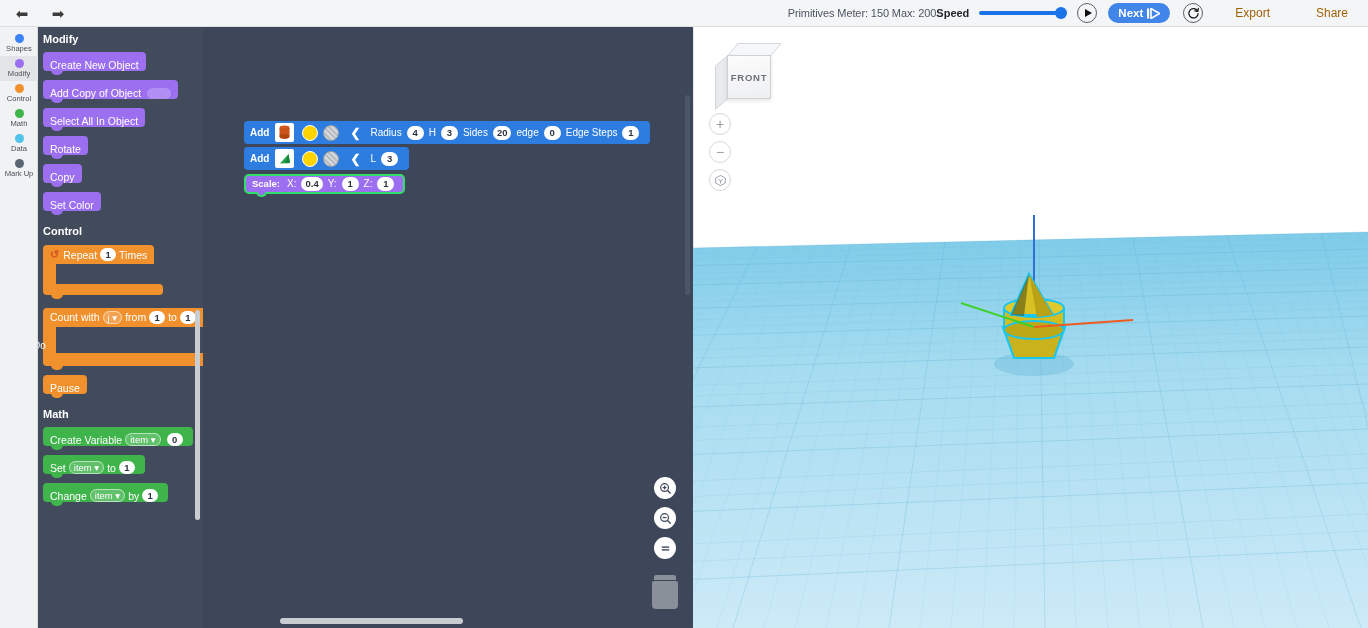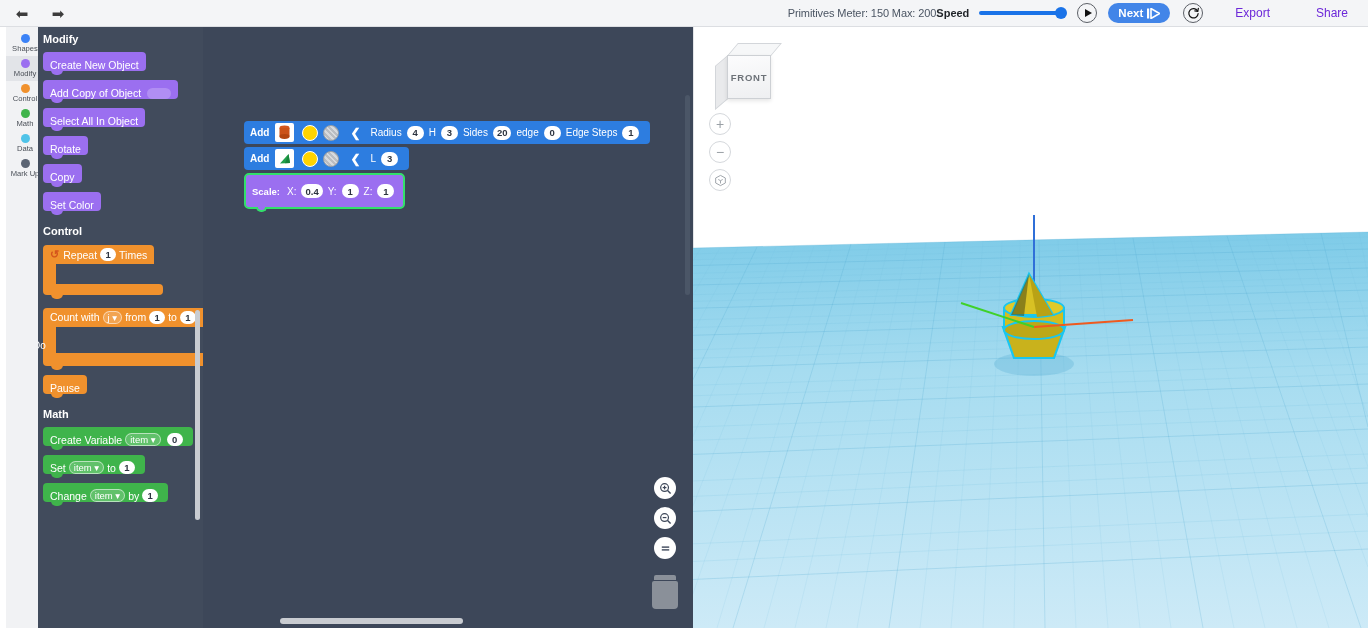--- a/index.html
+++ b/index.html
@@ -49,27 +49,27 @@
     margin-left: 2px;
   }
   .next-btn {
     margin-left: 11px; height: 20px; padding: 0 10px; border-radius: 10px;
     background: #4285e8; color: #fff; font-size: 11.5px; font-weight: bold;
     display: flex; align-items: center; gap: 4px; cursor: pointer;
   }
   .next-icon { display: flex; align-items: center; gap: 1px; }
   .next-icon svg { display: block; }
   .ghost-btn {
-    margin-left: 18px; font-size: 12px; color: #6d28d9; padding: 3px 14px;
+    margin-left: 18px; font-size: 12px; color: #a16207; padding: 3px 14px;
     border-radius: 3px; cursor: pointer; background: #f4f5f7;
   }
 
   
   .rail {
-    position: absolute; left: 6px; top: 27px; width: 38px; height: 601px;
+    position: absolute; left: 0; top: 27px; width: 38px; height: 601px;
     background: #f1f2f4; border-right: 1px solid #d9dbdf;
     padding-top: 4px;
   }
   .rail-item {
     width: 38px; height: 25px; display: flex; flex-direction: column;
     align-items: center; justify-content: center; cursor: pointer; margin-bottom: 0px;
   }
   .rail-item.active { background: #e2e4e8; }
   .rail-dot { width: 9px; height: 9px; border-radius: 50%; margin-bottom: 1px; }
   .rail-label { font-size: 7.6px; color: #4a4f57; line-height: 9px; white-space: nowrap; }
@@ -188,21 +188,21 @@
   }
   .chev { font-size: 12px; font-weight: bold; margin: 0 8px 0 6px; }
   .fld { font-size: 10px; margin: 16px 2px; }
   .wpill {
     background: #fff; border-radius: 9px; min-width: 17px; height: 14px;
     display: inline-flex; align-items: center; justify-content: center;
     color: #2d3440; font-size: 9.5px; font-weight: bold; padding: 0 4px; margin: 0 3px;
   }
   .scale-blk {
     position: relative; display: inline-flex; align-items: center;
-    height: 36px; background: #9b6ff0; border: 2px solid #32e06a; border-radius: 5px;
+    height: 20px; background: #9b6ff0; border: 2px solid #32e06a; border-radius: 5px;
     color: #fff; font-size: 10px; padding: 0 6px; cursor: pointer; white-space: nowrap;
   }
   .scale-blk .sp { font-weight: bold; margin-right: 5px; font-size: 9.5px; }
   .notch {
     position: absolute; left: 10px; bottom: -5px; width: 11px; height: 5px;
     background: #9b6ff0; border: 2px solid #32e06a; border-top: none;
     border-radius: 0 0 5px 5px;
   }
   .wrow2 { margin-top: 3px; }
 

